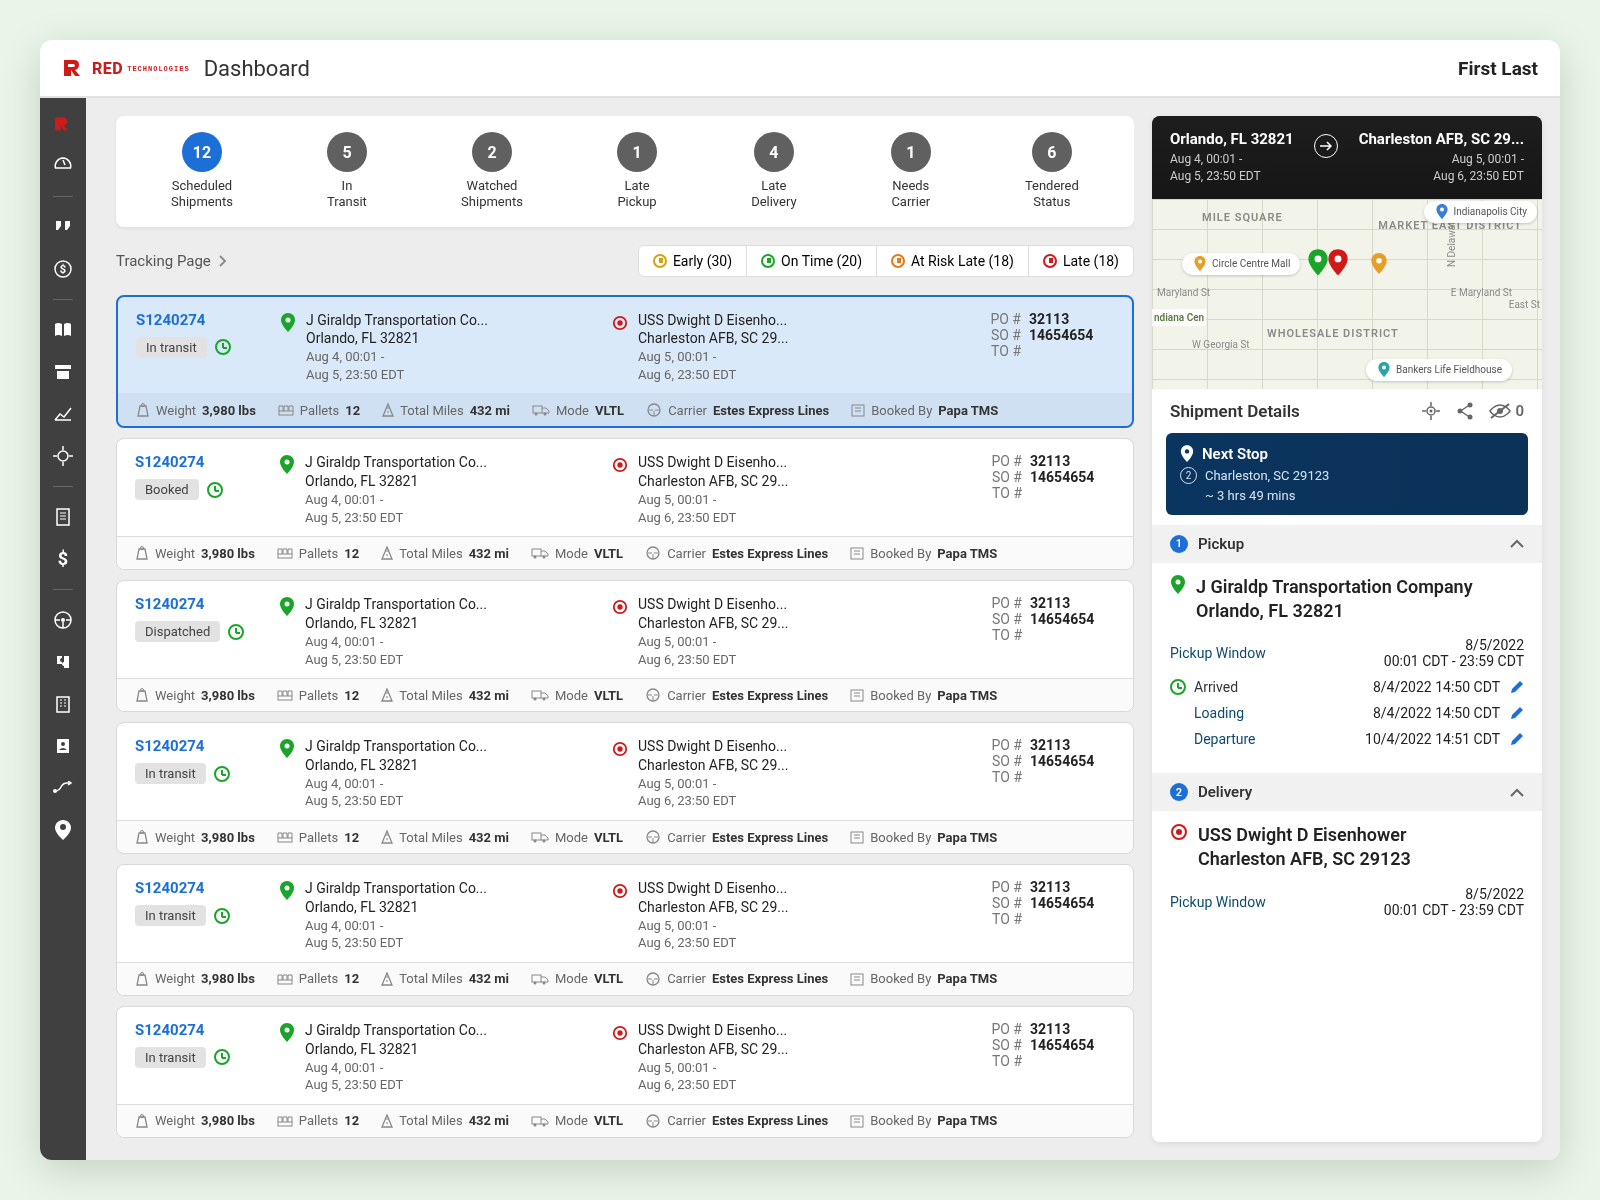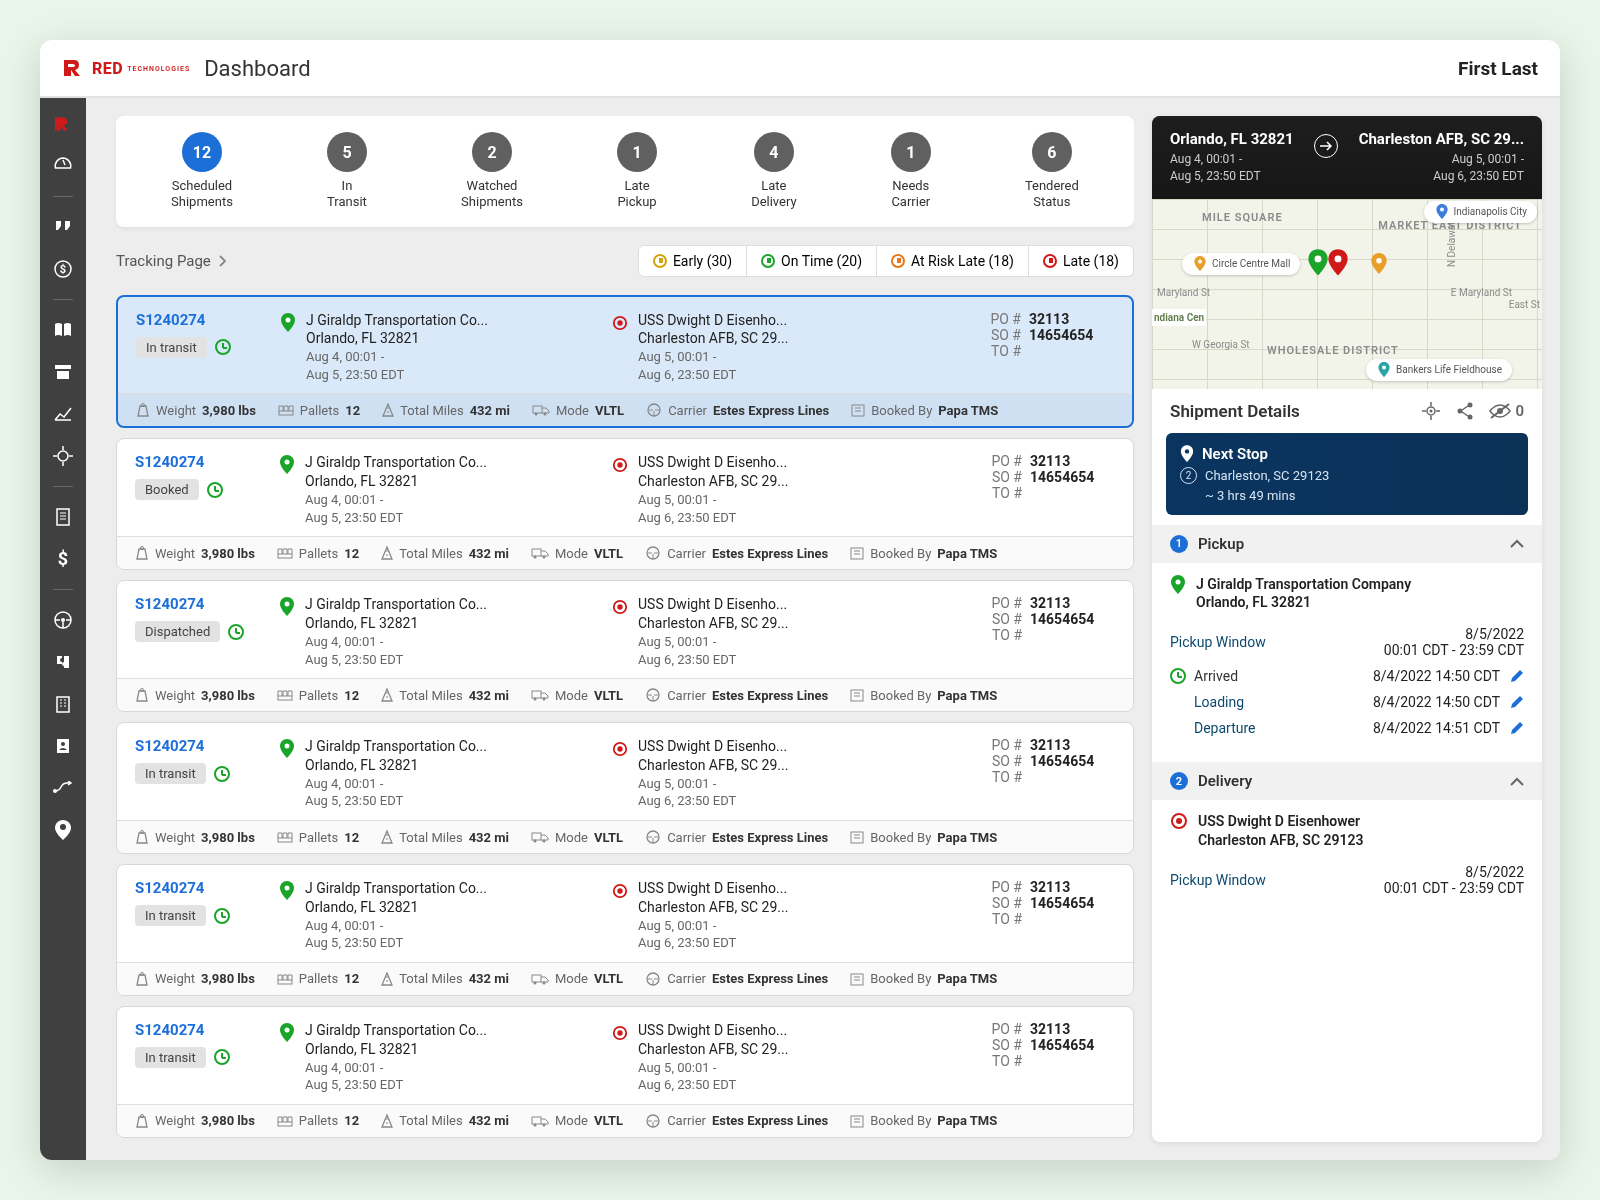--- a/index.html
+++ b/index.html
@@ -1,21 +1,21 @@
 <!DOCTYPE html>
 <html><head>
 <meta charset="utf-8">
 <style>
 * { box-sizing: border-box; margin: 0; padding: 0; }
 body { font-family: -apple-system, BlinkMacSystemFont, "Segoe UI", Roboto, Arial, sans-serif; background: #e8f5e8; padding: 40px; }
 .app-frame { width: 1520px; height: 1120px; background: #fff; border-radius: 12px; box-shadow: 0 10px 40px rgba(0,0,0,0.15); overflow: hidden; display: flex; flex-direction: column; margin: 0 auto; }
 .topbar { height: 58px; display: flex; align-items: center; padding: 0 22px; border-bottom: 2px solid #e2e2e2; }
 .logo-red { display: flex; align-items: center; gap: 6px; }
 .logo-text { color: #d01a1a; font-weight: 800; font-size: 16px; letter-spacing: 0.5px; }
-.logo-sub { font-size: 7px; color: #d01a1a; margin-left: -2px; margin-top: 2px; letter-spacing: 1px; font-weight: 600; }
+.logo-sub { font-size: 7px; color: #d01a1a; margin-left: -2px; margin-top: 2px; letter-spacing: 1px; font-weight: 600; font-family: Liberation Mono, monospace; }
 .page-name { font-size: 22px; margin-left: 14px; color: #333; }
 .user-name { margin-left: auto; font-weight: 700; font-size: 19px; color: #222; }
 .body-wrap { flex: 1; display: flex; overflow: hidden; }
 .siderail { width: 46px; background: #404040; display: flex; flex-direction: column; align-items: center; padding-top: 14px; gap: 18px; }
 .siderail .rail-icon { width: 24px; height: 24px; display: flex; align-items: center; justify-content: center; cursor: pointer; color: #fff; }
 .rail-sep { width: 20px; height: 1px; background: #666; }
 .main { flex: 1; background: #eeeded; display: flex; gap: 18px; padding: 18px; overflow: hidden; }
 .left-col { flex: 1; display: flex; flex-direction: column; gap: 18px; overflow: hidden; padding-left: 12px; }
 .stats-card { background: #fff; border-radius: 8px; padding: 16px 8px; display: flex; justify-content: space-around; box-shadow: 0 2px 4px rgba(0,0,0,0.06); }
 .stat { display: flex; flex-direction: column; align-items: center; gap: 6px; cursor: pointer; }
@@ -73,21 +73,21 @@
 .nextstop { margin: 0 14px; background: linear-gradient(90deg,#0a3560,#0a3560cc), #123; border-radius: 6px; padding: 12px 14px; color: #fff; }
 .nextstop .ns-title { font-weight: 600; font-size: 15px; display: flex; align-items: center; gap: 8px; }
 .nextstop .ns-line { font-size: 13px; color: #d5e3f3; margin-top: 4px; display: flex; align-items: center; gap: 8px; }
 .numcirc { width: 17px; height: 17px; border: 1.5px solid #d5e3f3; border-radius: 50%; display: flex; align-items: center; justify-content: center; font-size: 10px; }
 .accordion { margin-top: 10px; }
 .acc-head { background: #f1f1f1; padding: 10px 18px; display: flex; align-items: center; gap: 10px; font-size: 15px; font-weight: 600; color: #333; }
 .acc-head .acc-num { width: 18px; height: 18px; background: #1d6fd8; color: #fff; border-radius: 50%; display: flex; align-items: center; justify-content: center; font-size: 11px; }
 .acc-head .chev { margin-left: auto; cursor: pointer; }
 .acc-body { padding: 12px 18px 16px; }
 .acc-loc { display: flex; gap: 10px; align-items: flex-start; }
-.acc-loc-text { font-size: 14px; font-weight: 600; color: #222; line-height: 1.35; }
+.acc-loc-text { font-size: 18px; font-weight: 600; color: #222; line-height: 1.35; }
 .timeline { margin-top: 14px; display: flex; flex-direction: column; gap: 10px; font-size: 14px; }
 .tl-row { display: flex; align-items: center; }
 .tl-label { color: #0c4a6e; }
 .tl-val { margin-left: auto; color: #222; }
 .edit-ic { color: #1d6fd8; margin-left: 10px; cursor: pointer; }
 .footer-bar { border-top: 1px solid #e3e3e3; padding: 12px 18px; display: flex; align-items: center; gap: 12px; }
 .footer-bar .fb-text { font-size: 14px; color: #666; line-height: 1.35; }
 .footer-bar .fb-link { margin-left: auto; color: #1d6fd8; font-weight: 700; font-size: 14px; display: flex; align-items: center; gap: 6px; cursor: pointer; }
 svg { display: block; }
 </style>
@@ -895,21 +895,21 @@
           </div>
         </div>
 
         <div class="map-canvas">
           <div style="position:absolute;inset:0;background:
             linear-gradient(#d8d8c8 1px,transparent 1px) 0 0/100% 30px,
             linear-gradient(90deg,#d8d8c8 1px,transparent 1px) 0 0/55px 100%,
             #f2f4ea;"></div>
           <div class="map-label" style="top:12px;left:50px;font-weight:600;letter-spacing:1px">MILE SQUARE</div>
           <div class="map-label" style="top:20px;right:20px;font-weight:600;letter-spacing:1px;text-align:right;line-height:1.2">MARKET EAST DISTRICT</div>
-          <div class="map-label" style="bottom:31px;left:115px;font-weight:600;letter-spacing:1px;line-height:1.2">WHOLESALE DISTRICT</div>
+          <div class="map-label" style="bottom:48px;left:115px;font-weight:600;letter-spacing:1px;line-height:1.2">WHOLESALE DISTRICT</div>
           <div class="map-label" style="top:88px;left:5px;font-size:10px">Maryland St</div>
           <div class="map-label" style="top:88px;right:30px;font-size:10px">E Maryland St</div>
           <div class="map-label" style="top:140px;left:40px;font-size:10px">W Georgia St</div>
           <div class="map-label" style="top:0px;right:90px;font-size:10px;transform:rotate(-90deg);transform-origin:right">N Delaware St</div>
           <div class="map-label" style="top:100px;right:2px;font-size:10px">East St</div>
           <div class="map-label" style="top:110px;left:0;font-size:10px;background:#fff;padding:3px 2px;color:#5c7a46;font-weight:600">ndiana Cen</div>
           <div class="map-pill" style="top:54px;left:30px">
               <svg class="map-pin-sm" viewBox="0 0 16 20">
                 <path d="M8 0C4 0 1 3 1 7c0 5 7 12 7 12s7-7 7-12c0-4-3-7-7-7z" fill="#e89f2a"></path>
                 <circle cx="8" cy="7" r="2.5" fill="#fff"></circle>
@@ -1020,21 +1020,21 @@
                 </div>
               <div class="tl-row" style="padding-left:24px">
                   <span class="tl-label">Loading</span>
                   <span class="tl-val">8/4/2022 14:50 CDT</span>
                   <svg class="edit-ic" width="14" height="14" viewBox="0 0 14 14">
                     <path d="M1 13l1-4 8-8 3 3-8 8z" fill="#1d6fd8"></path>
                   </svg>
                 </div>
               <div class="tl-row" style="padding-left:24px">
                   <span class="tl-label">Departure</span>
-                  <span class="tl-val">8/4/2022 14:51 CDT</span>
+                  <span class="tl-val">10/4/2022 14:51 CDT</span>
                   <svg class="edit-ic" width="14" height="14" viewBox="0 0 14 14">
                     <path d="M1 13l1-4 8-8 3 3-8 8z" fill="#1d6fd8"></path>
                   </svg>
                 </div>
             </div>
           </div>
         </div>
 
         <div class="accordion">
           <div class="acc-head">

